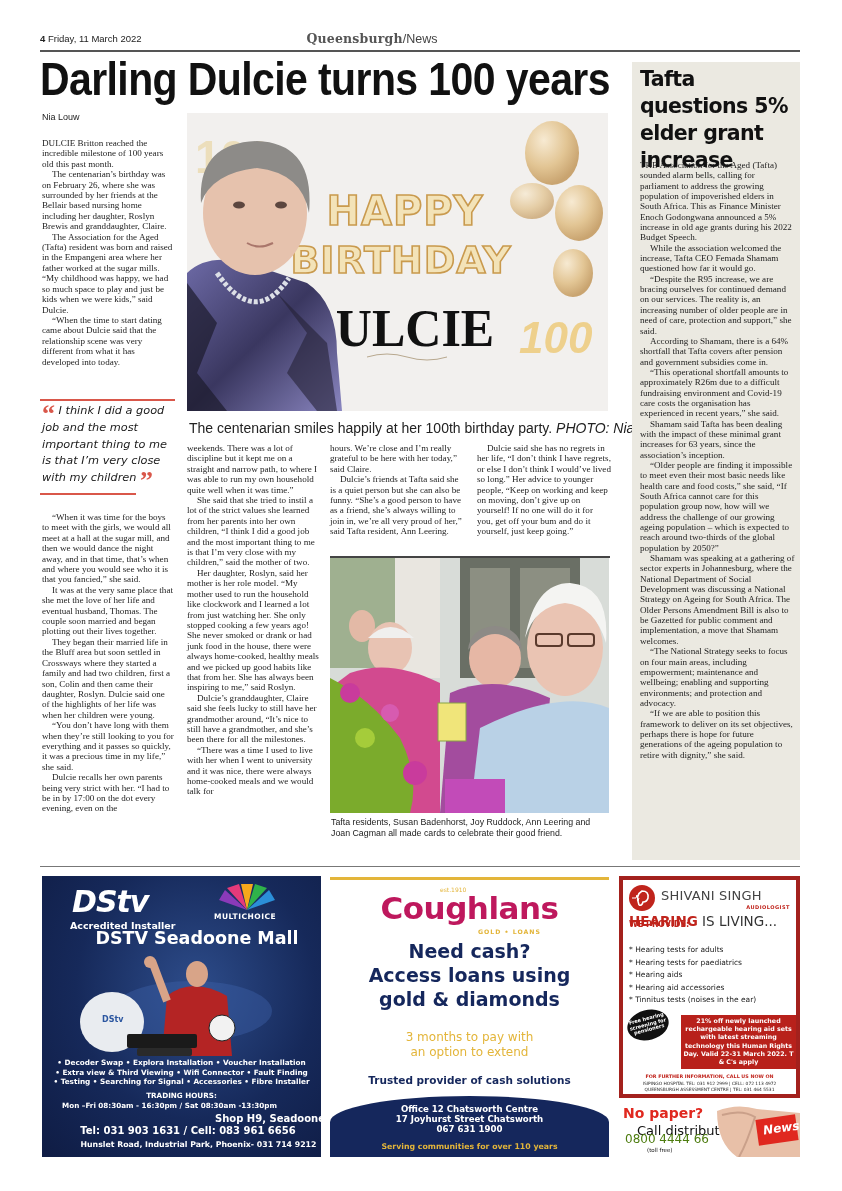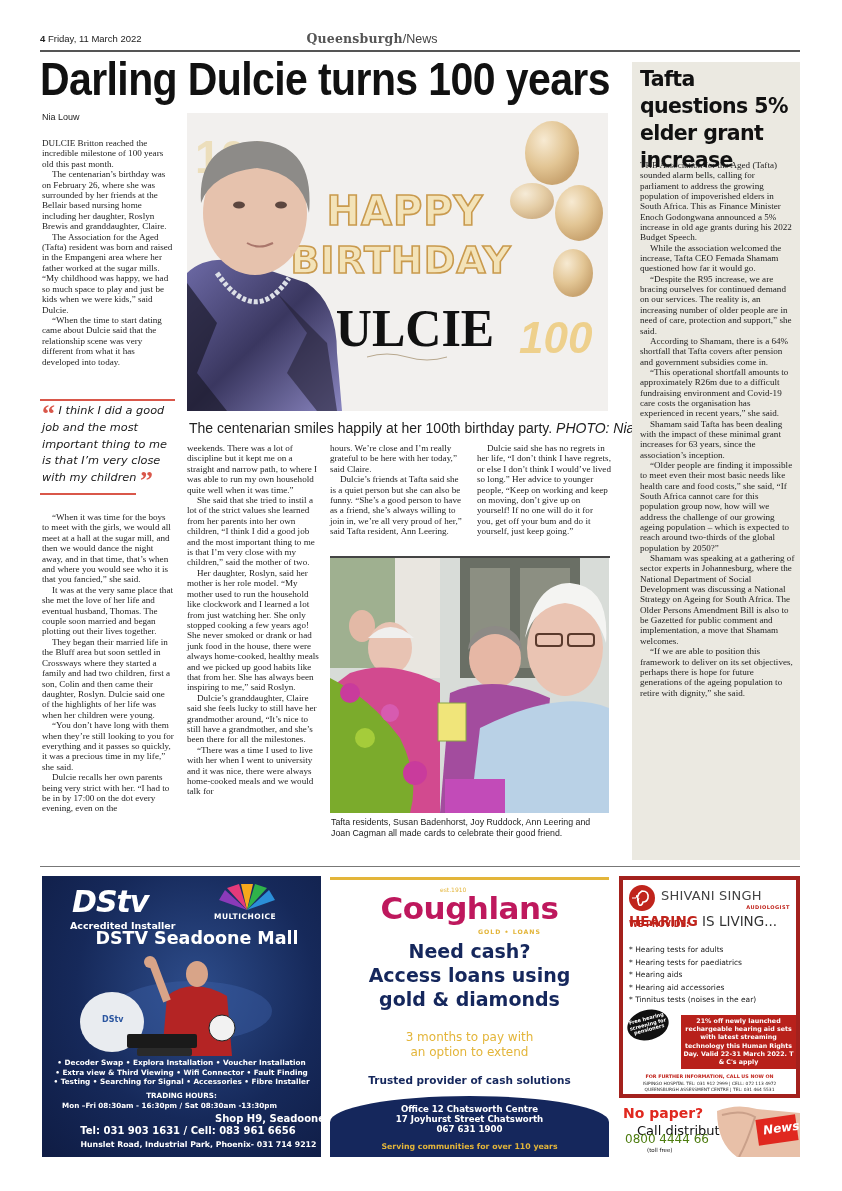--- a/index.html
+++ b/index.html
@@ -201,20 +201,21 @@
 <h2 class="abs side-title">Tafta questions 5% elder grant increase</h2>
 <div class="abs body-text side-body">
   <p class="noindent">THE Association for the Aged (Tafta) sounded alarm bells, calling for parliament to address the growing population of impoverished elders in South Africa. This as Finance Minister Enoch Godongwana announced a 5% increase in old age grants during his 2022 Budget Speech.</p>
   <p>While the association welcomed the increase, Tafta CEO Femada Shamam questioned how far it would go.</p>
   <p>“Despite the R95 increase, we are bracing ourselves for continued demand on our services. The reality is, an increasing number of older people are in need of care, protection and support,” she said.</p>
   <p>According to Shamam, there is a 64% shortfall that Tafta covers after pension and government subsidies come in.</p>
   <p>“This operational shortfall amounts to approximately R26m due to a difficult fundraising environment and Covid-19 care costs the organisation has experienced in recent years,” she said.</p>
   <p>Shamam said Tafta has been dealing with the impact of these minimal grant increases for 63 years, since the association’s inception.</p>
   <p>“Older people are finding it impossible to meet even their most basic needs like health care and food costs,” she said, “If South Africa cannot care for this population group now, how will we address the challenge of our growing ageing population – which is expected to reach around two-thirds of the global population by 2050?”</p>
   <p>Shamam was speaking at a gathering of sector experts in Johannesburg, where the National Department of Social Development was discussing a National Strategy on Ageing for South Africa. The Older Persons Amendment Bill is also to be Gazetted for public comment and implementation, a move that Shamam welcomes.</p>
+  <p>“The National Strategy seeks to focus on four main areas, including empowerment; maintenance and wellbeing; enabling and supporting environments; and protection and advocacy.</p>
   <p>“If we are able to position this framework to deliver on its set objectives, perhaps there is hope for future generations of the ageing population to retire with dignity,” she said.</p>
 </div>
 
 <div class="abs bottom-rule"></div>
 
 <div class="abs ad-dstv">
   <div style="position:absolute;left:30px;top:8px;font-size:30px;font-weight:bold;letter-spacing:-1px;font-style:italic;">DStv</div>
   <div style="position:absolute;left:28px;top:44px;font-size:9.5px;font-weight:bold;">Accredited Installer</div>
   <div style="position:absolute;left:175px;top:8px;width:60px;height:26px;">
     <svg width="60" height="26" viewBox="0 0 60 26">

